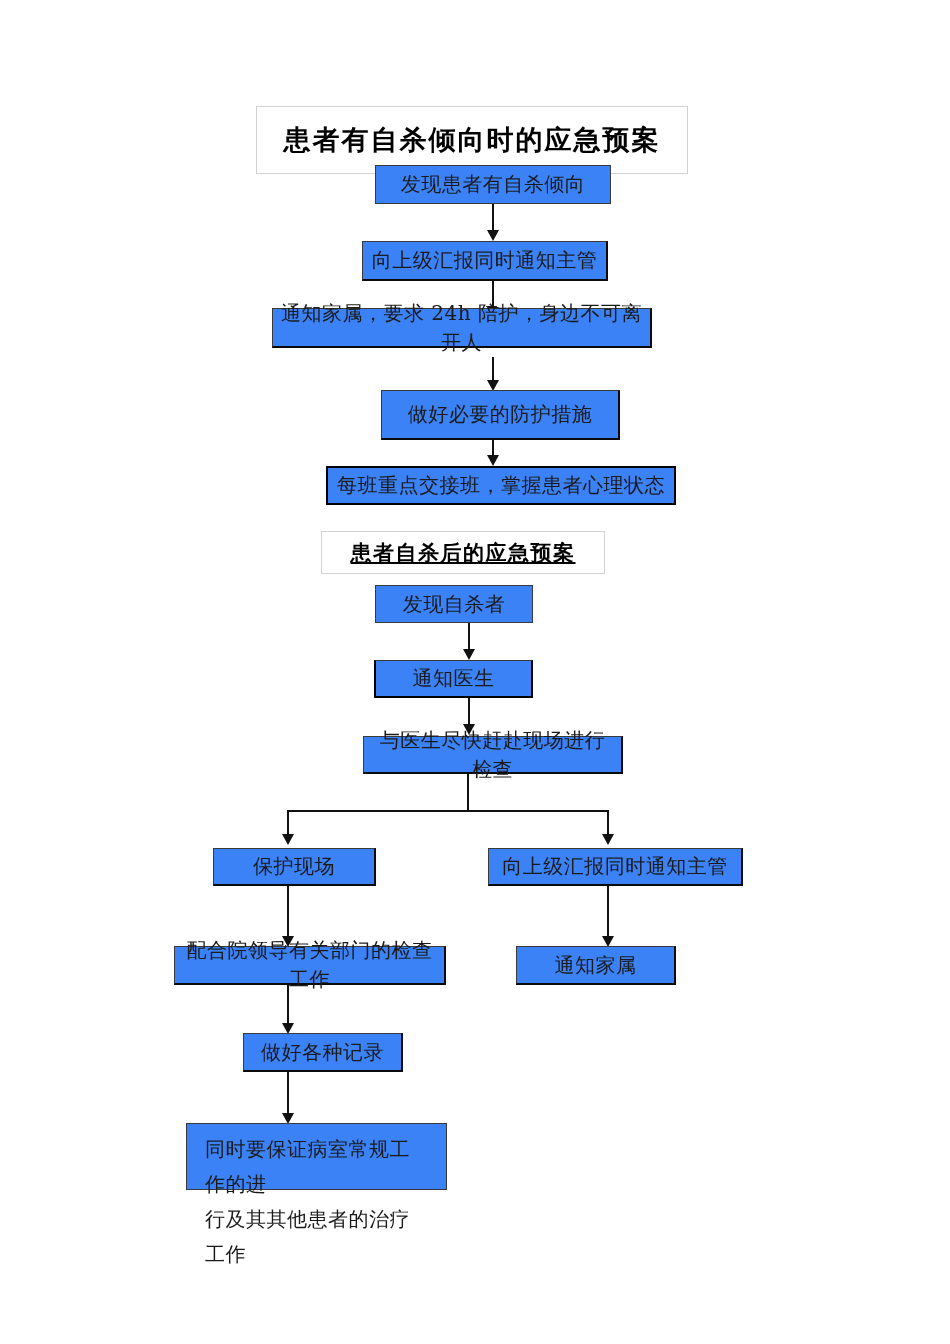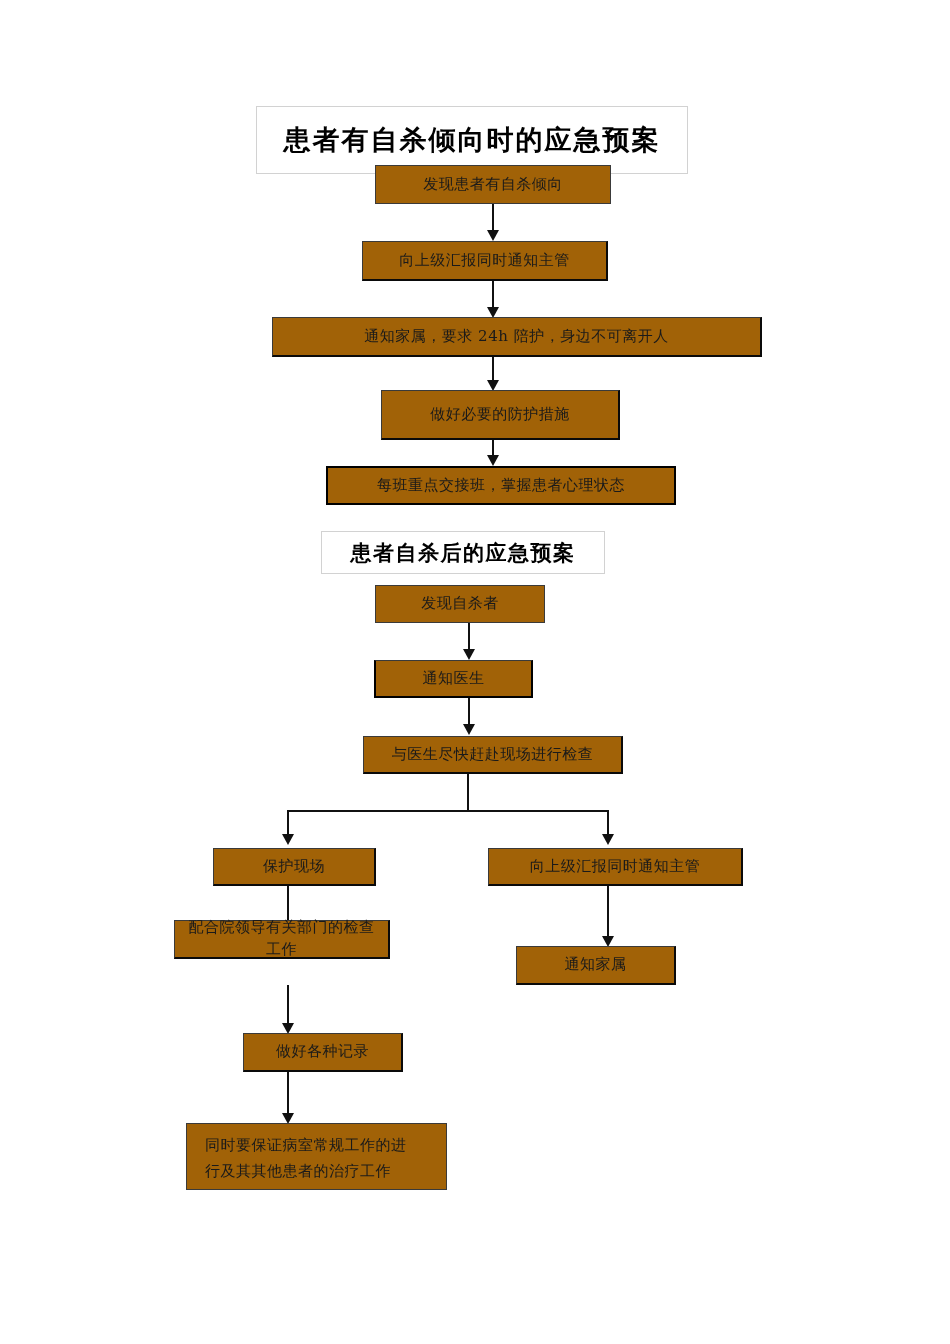--- a/index.html
+++ b/index.html
@@ -17,27 +17,27 @@
     width: 950px;
     height: 1344px;
     background: #ffffff;
     overflow: hidden;
   }
 
   
   .node {
     position: absolute;
     box-sizing: border-box;
-    background: #a16207;
+    background: #3b82f6;
     border: 1px solid #3a3a3a;
     display: flex;
     align-items: center;
     justify-content: center;
     text-align: center;
-    font-size: 15px;
+    font-size: 20px;
     line-height: 1.45;
     letter-spacing: 0.5px;
     color: #1a1a1a;
     padding: 2px 6px;
     z-index: 3;
   }
   .node.shadowed {
     border-right: 2px solid #0a0a0a;
     border-bottom: 2px solid #0a0a0a;
   }
@@ -66,21 +66,21 @@
     background: #ffffff;
     border: 1px solid #d2d2d2;
     display: flex;
     align-items: center;
     justify-content: center;
     font-weight: bold;
     color: #000000;
     z-index: 2;
   }
   #title-1 { font-size: 27px; letter-spacing: 2px; }
-  #title-2 { font-size: 21px; letter-spacing: 1.5px; }
+  #title-2 { font-size: 21px; letter-spacing: 1.5px; text-decoration: underline; }
 
   
   .vline {
     position: absolute;
     width: 2px;
     background: #111111;
     z-index: 1;
   }
   .hline {
     position: absolute;
@@ -108,35 +108,35 @@
   <div class="node" id="s1-1" style="left:375px; top:165px; width:236px; height:39px;">发现患者有自杀倾向</div>
 
   <div class="vline" style="left:492px; top:204px; height:32px;"></div>
   <div class="arrowhead" style="left:487px; top:230px;"></div>
 
   <div class="node shadowed" id="s1-2" style="left:362px; top:241px; width:246px; height:40px;">向上级汇报同时通知主管</div>
 
   <div class="vline" style="left:492px; top:281px; height:32px;"></div>
   <div class="arrowhead" style="left:487px; top:307px;"></div>
 
-  <div class="node shadowed" id="s1-3" style="left:272px; top:317px; width:490px; height:40px;">通知家属，要求 24h 陪护，身边不可离开人</div>
+  <div class="node shadowed" id="s1-3" style="left:272px; top:308px; width:380px; height:40px;">通知家属，要求 24h 陪护，身边不可离开人</div>
 
   <div class="vline" style="left:492px; top:357px; height:29px;"></div>
   <div class="arrowhead" style="left:487px; top:380px;"></div>
 
   <div class="node shadowed" id="s1-4" style="left:381px; top:390px; width:239px; height:50px;">做好必要的防护措施</div>
 
   <div class="vline" style="left:492px; top:429px; height:32px;"></div>
   <div class="arrowhead" style="left:487px; top:455px;"></div>
 
   <div class="node heavy" id="s1-5" style="left:326px; top:466px; width:350px; height:39px;">每班重点交接班，掌握患者心理状态</div>
 
   <div class="title-box" id="title-2" style="left:321px; top:531px; width:284px; height:43px;">患者自杀后的应急预案</div>
 
-  <div class="node" id="s2-1" style="left:375px; top:585px; width:170px; height:38px;">发现自杀者</div>
+  <div class="node" id="s2-1" style="left:375px; top:585px; width:158px; height:38px;">发现自杀者</div>
 
   <div class="vline" style="left:468px; top:623px; height:32px;"></div>
   <div class="arrowhead" style="left:463px; top:649px;"></div>
 
   <div class="node heavy-left" id="s2-2" style="left:374px; top:660px; width:159px; height:38px;">通知医生</div>
 
   <div class="vline" style="left:468px; top:698px; height:32px;"></div>
   <div class="arrowhead" style="left:463px; top:724px;"></div>
 
   <div class="node shadowed" id="s2-3" style="left:319px; top:736px; width:260px; height:38px;margin-left:44px;">与医生尽快赶赴现场进行检查</div>
@@ -151,21 +151,21 @@
   <div class="node shadowed" id="s2-4l" style="left:213px; top:848px; width:163px; height:38px;">保护现场</div>
 
   <div class="node shadowed" id="s2-4r" style="left:488px; top:848px; width:255px; height:38px;">向上级汇报同时通知主管</div>
 
   <div class="vline" style="left:287px; top:886px; height:56px;"></div>
   <div class="arrowhead" style="left:282px; top:936px;"></div>
 
   <div class="vline" style="left:607px; top:886px; height:56px;"></div>
   <div class="arrowhead" style="left:602px; top:936px;"></div>
 
-  <div class="node shadowed" id="s2-5l" style="left:174px; top:920px; width:216px; height:39px;">配合院领导有关部门的检查工作</div>
+  <div class="node shadowed" id="s2-5l" style="left:174px; top:946px; width:272px; height:39px;">配合院领导有关部门的检查工作</div>
 
   <div class="node shadowed" id="s2-5r" style="left:516px; top:946px; width:160px; height:39px;">通知家属</div>
 
   <div class="vline" style="left:287px; top:985px; height:44px;"></div>
   <div class="arrowhead" style="left:282px; top:1023px;"></div>
 
   <div class="node shadowed" id="s2-6l" style="left:243px; top:1033px; width:160px; height:39px;">做好各种记录</div>
 
   <div class="vline" style="left:287px; top:1072px; height:47px;"></div>
   <div class="arrowhead" style="left:282px; top:1113px;"></div>

